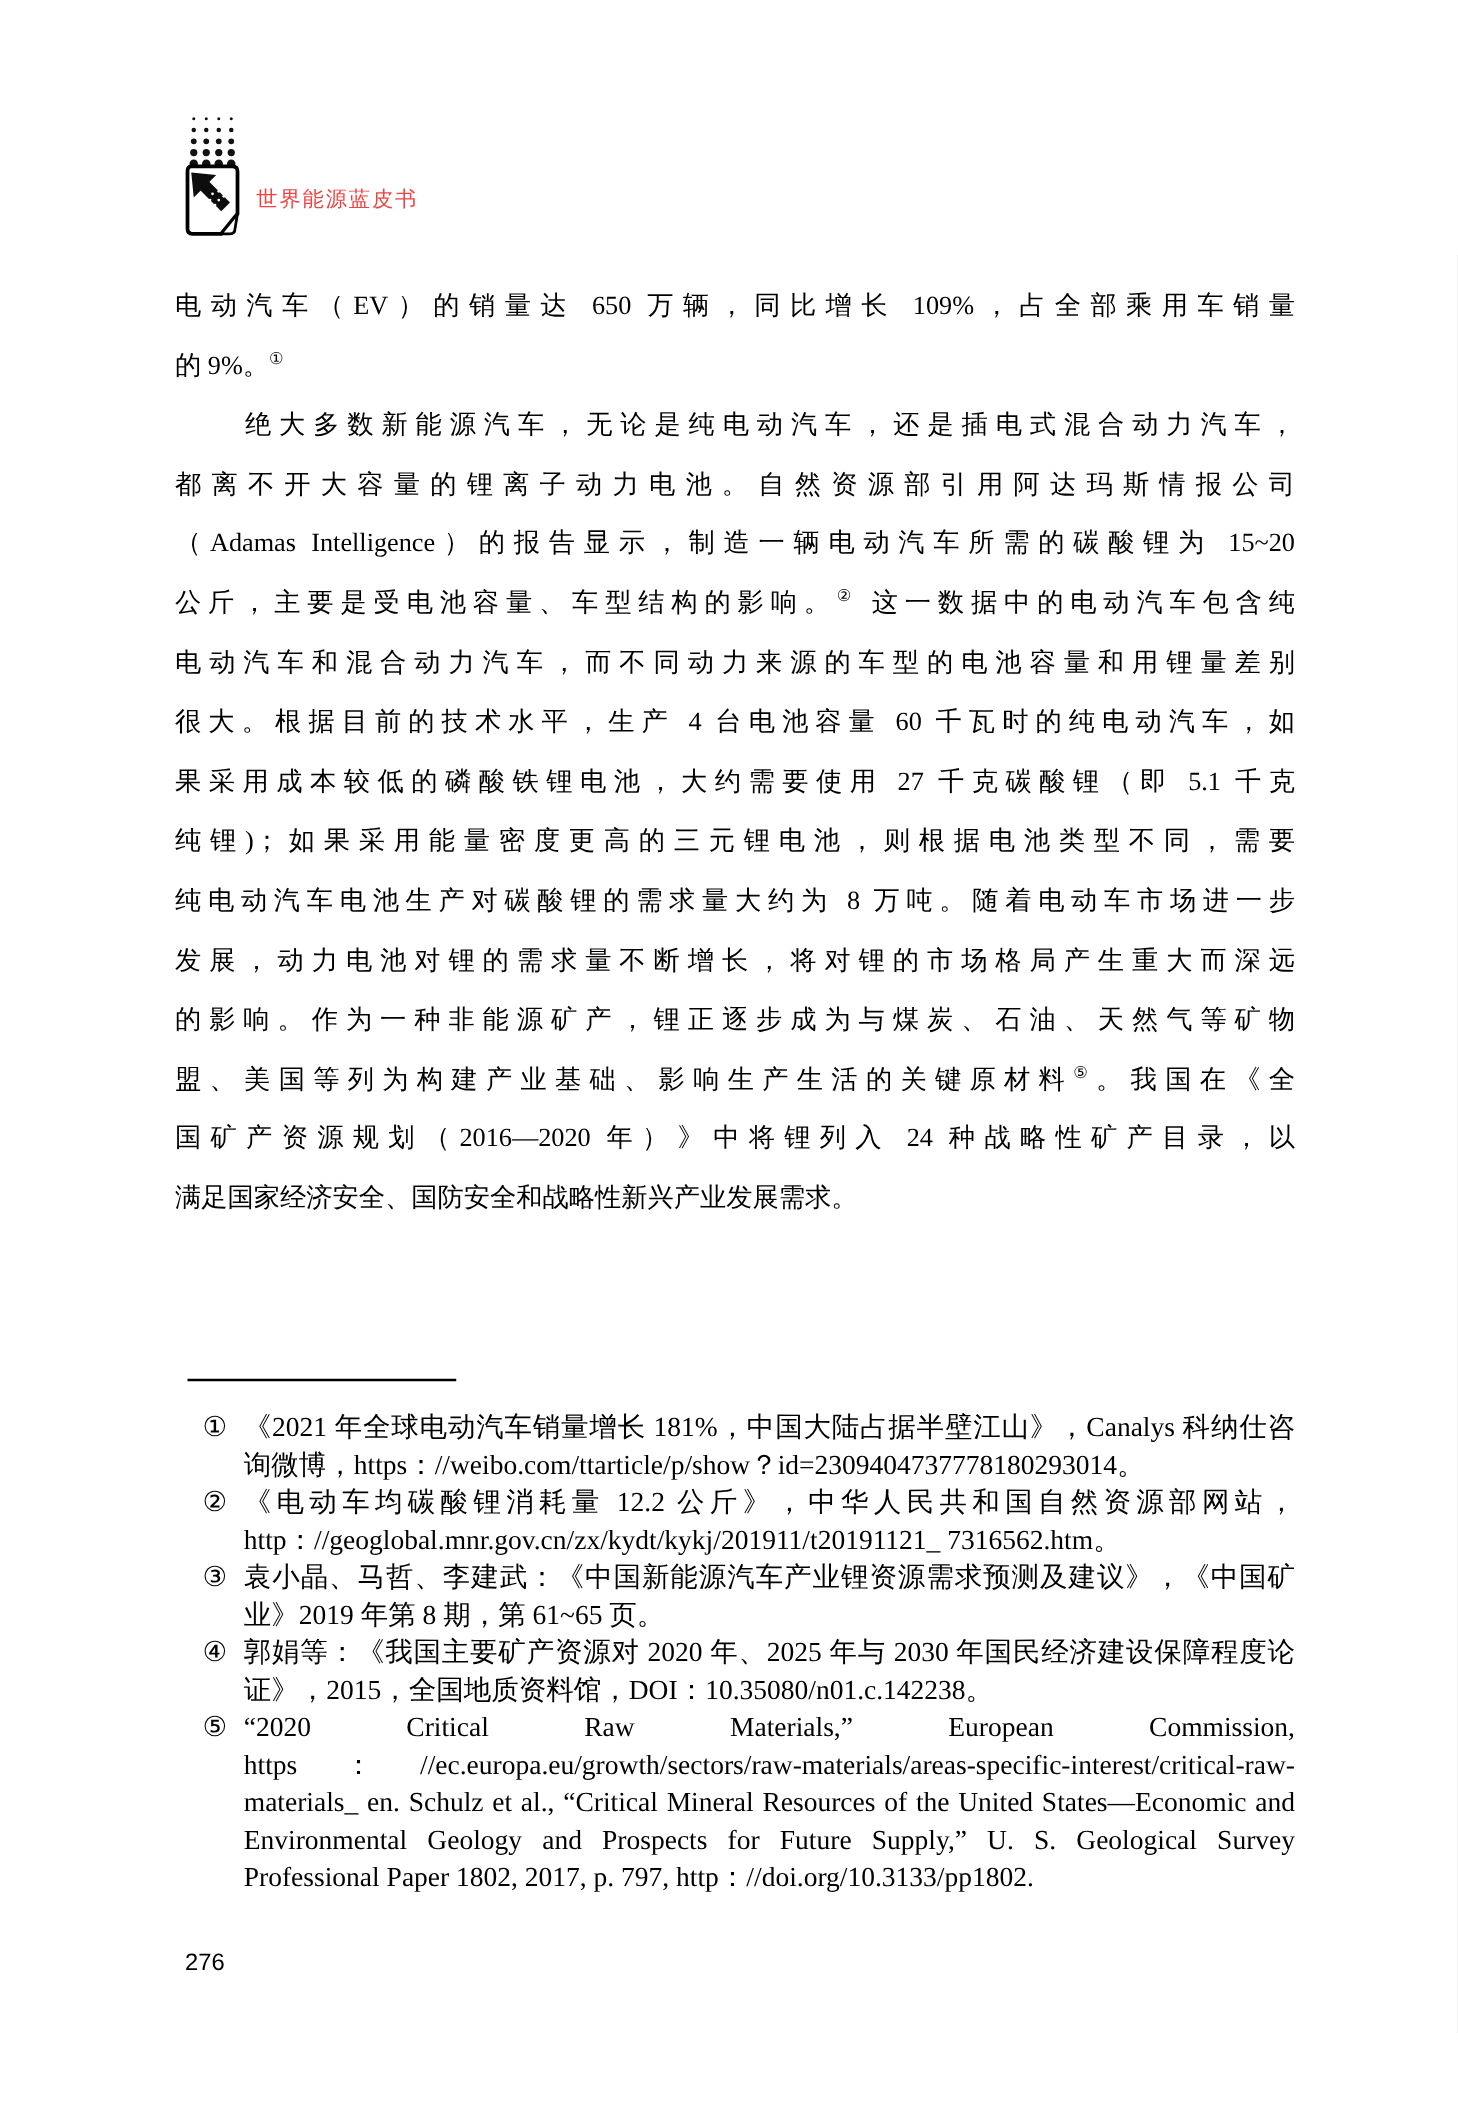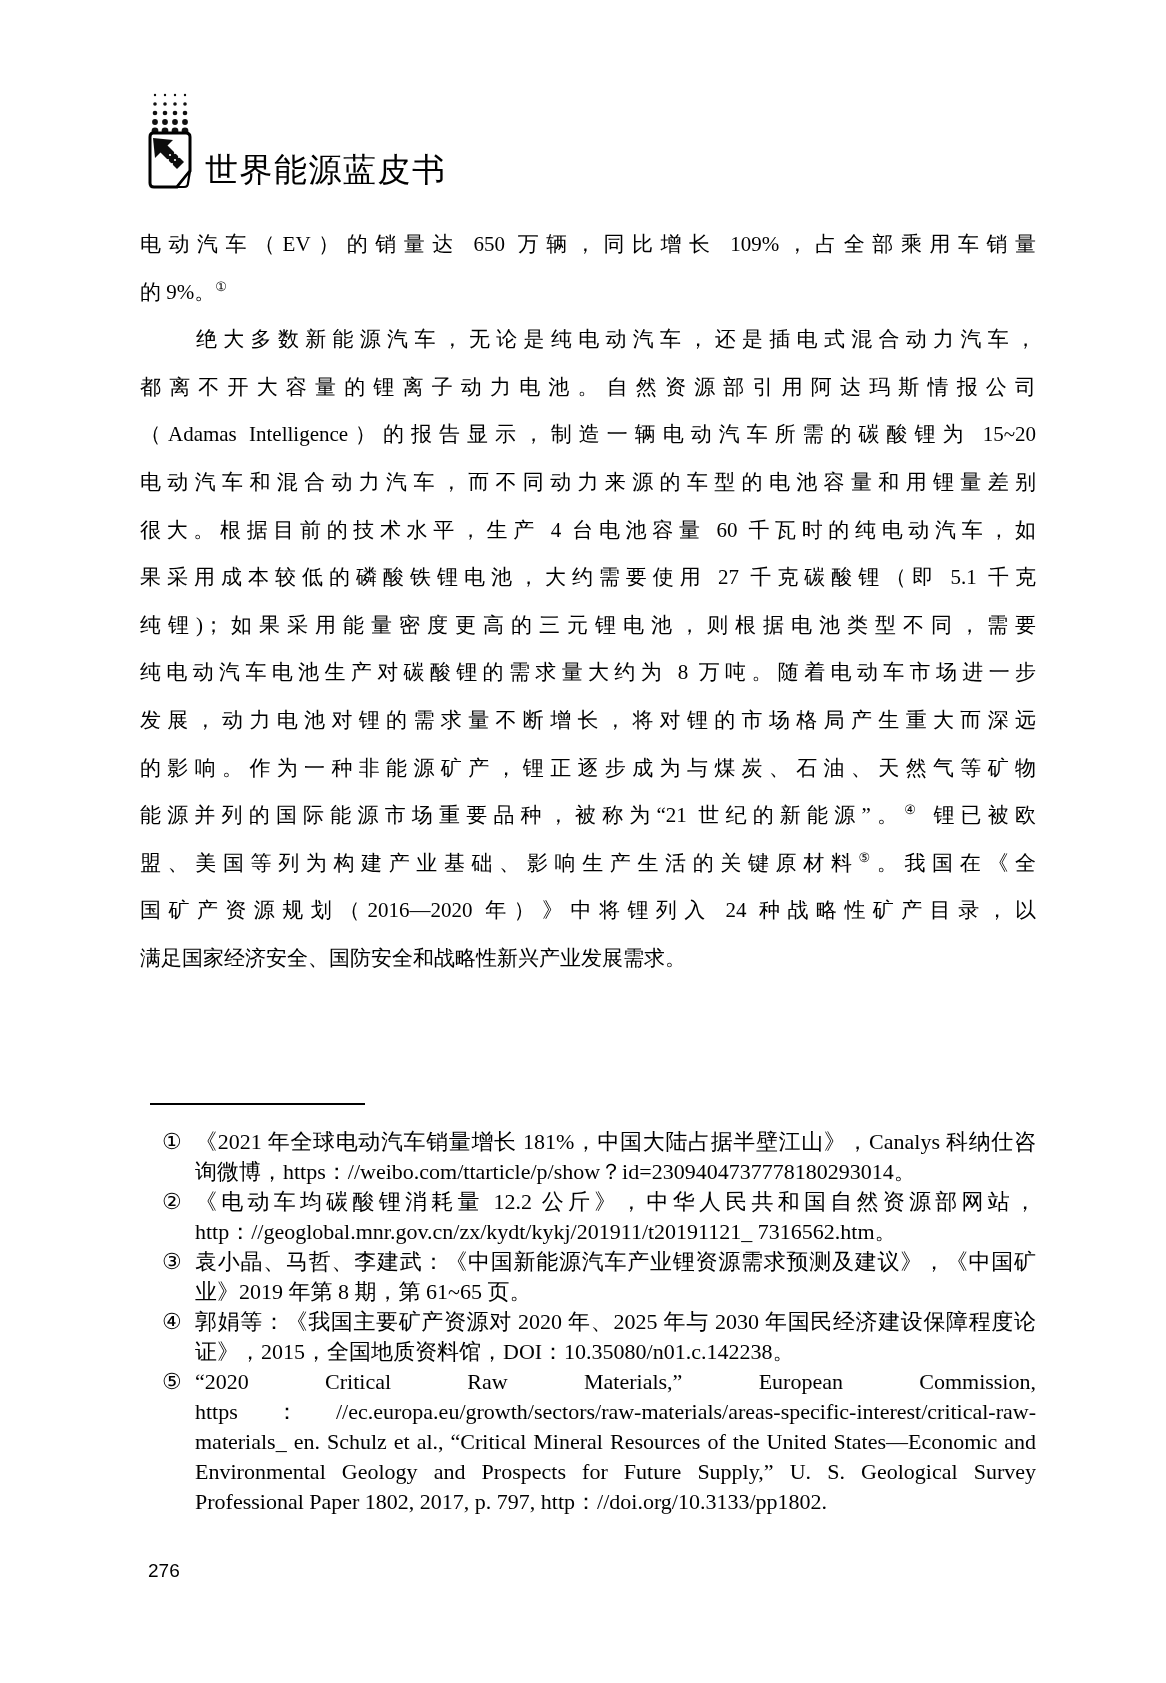--- a/index.html
+++ b/index.html
@@ -13,21 +13,21 @@
     font-family: "Liberation Serif", "DejaVu Serif", serif;
     color: #000;
   }
 
   
   .logo-dots { position: absolute; left: 150px; top: 91px; }
   .logo-page { position: absolute; left: 146px; top: 131px; }
   .brand {
     position: absolute; left: 205px; top: 148px;
     font-family: "Liberation Sans", "DejaVu Sans", sans-serif;
-    font-size: 33px; letter-spacing: 1.5px; color: #000000;
+    font-size: 17px; letter-spacing: 1.5px; color: #ef4444;
   }
 
   
   .body-block {
     position: absolute; left: 140px; top: 221px; width: 896px;
   }
   .bodyline {
     font-size: 21px;
     line-height: 47.6px;
     text-align: justify;
@@ -117,28 +117,28 @@
 
   <main class="body-block">
     <div>
       <div class="bodyline">电动汽车（EV）的销量达 650 万辆，同比增长 109%，占全部乘用车销量</div>
       <div class="bodyline end">的 9%。<sup>①</sup></div>
     </div>
     <div>
       <div class="bodyline indent">绝大多数新能源汽车，无论是纯电动汽车，还是插电式混合动力汽车，</div>
       <div class="bodyline">都离不开大容量的锂离子动力电池。自然资源部引用阿达玛斯情报公司</div>
       <div class="bodyline">（Adamas Intelligence）的报告显示，制造一辆电动汽车所需的碳酸锂为 15~20</div>
+      <div class="bodyline">公斤，主要是受电池容量、车型结构的影响。<sup>②</sup> 这一数据中的电动汽车包含纯</div>
       <div class="bodyline">电动汽车和混合动力汽车，而不同动力来源的车型的电池容量和用锂量差别</div>
       <div class="bodyline">很大。根据目前的技术水平，生产 4 台电池容量 60 千瓦时的纯电动汽车，如</div>
       <div class="bodyline">果采用成本较低的磷酸铁锂电池，大约需要使用 27 千克碳酸锂（即 5.1 千克</div>
       <div class="bodyline">纯锂)；如果采用能量密度更高的三元锂电池，则根据电池类型不同，需要</div>
       <div class="bodyline">纯电动汽车电池生产对碳酸锂的需求量大约为 8 万吨。随着电动车市场进一步</div>
       <div class="bodyline">发展，动力电池对锂的需求量不断增长，将对锂的市场格局产生重大而深远</div>
       <div class="bodyline">的影响。作为一种非能源矿产，锂正逐步成为与煤炭、石油、天然气等矿物</div>
-      <div class="bodyline">能源并列的国际能源市场重要品种，被称为“21 世纪的新能源”。<sup>④</sup> 锂已被欧</div>
       <div class="bodyline">盟、美国等列为构建产业基础、影响生产生活的关键原材料<sup>⑤</sup>。我国在《全</div>
       <div class="bodyline">国矿产资源规划（2016—2020 年）》中将锂列入 24 种战略性矿产目录，以</div>
       <div class="bodyline end">满足国家经济安全、国防安全和战略性新兴产业发展需求。</div>
     </div>
   </main>
 
   <div class="fnsep"></div>
 
   <section class="footnotes">
     <div class="footnote">

